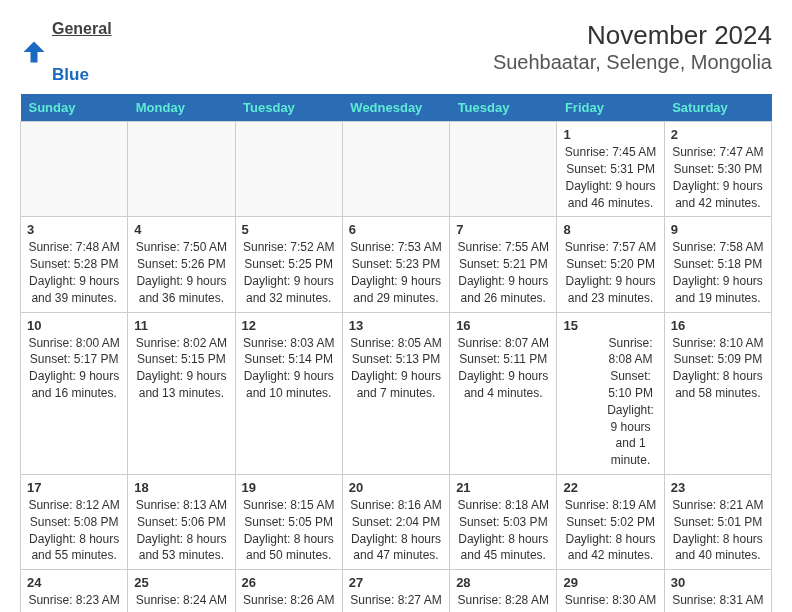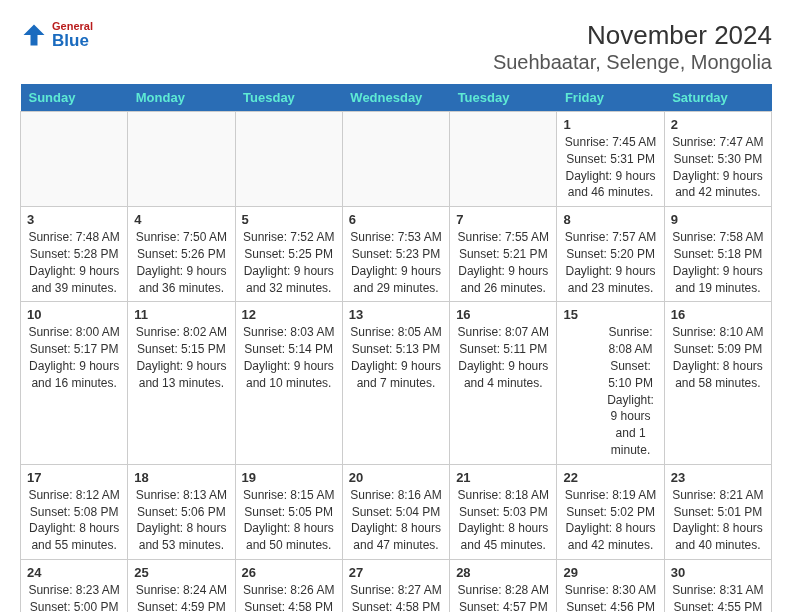--- a/index.html
+++ b/index.html
@@ -84,22 +84,22 @@
   </style>
 </head>
 <body>
 
 <div class="header-area">
   <div class="logo">
     <svg class="logo-icon" viewBox="0 0 40 40">
       <polygon points="20,5 35,20 25,20 25,35 15,35 15,20 5,20" fill="#1a6bbf"></polygon>
     </svg>
     <div class="logo-text">
-      <span style="font-size:11px;font-weight:bold;color:#b91c1c;">General</span>
-      <span style="font-size:17px;font-weight:bold;color:#1a6bbf;">Blue</span>
+      <span style="font-size:16px;font-weight:bold;color:#404040;text-decoration:underline;">General</span>
+      <span style="font-size:17px;font-weight:bold;color:#1a6bbf;margin-top:28px;">Blue</span>
     </div>
   </div>
   <div class="title-area">
     <div class="month-title">November 2024</div>
     <div class="subtitle">Suehbaatar, Selenge, Mongolia</div>
   </div>
 </div>
 
 <table>
   <thead>
@@ -236,21 +236,21 @@
         </td>
         <td>
           <div class="day-num">19</div>
           <div class="day-info" style="white-space: pre-line;">Sunrise: 8:15 AM
 Sunset: 5:05 PM
 Daylight: 8 hours and 50 minutes.</div>
         </td>
         <td>
           <div class="day-num">20</div>
           <div class="day-info" style="white-space: pre-line;">Sunrise: 8:16 AM
-Sunset: 5:04 PM
+Sunset: 2:04 PM
 Daylight: 8 hours and 47 minutes.</div>
         </td>
         <td>
           <div class="day-num">21</div>
           <div class="day-info" style="white-space: pre-line;">Sunrise: 8:18 AM
 Sunset: 5:03 PM
 Daylight: 8 hours and 45 minutes.</div>
         </td>
         <td>
           <div class="day-num">22</div>

